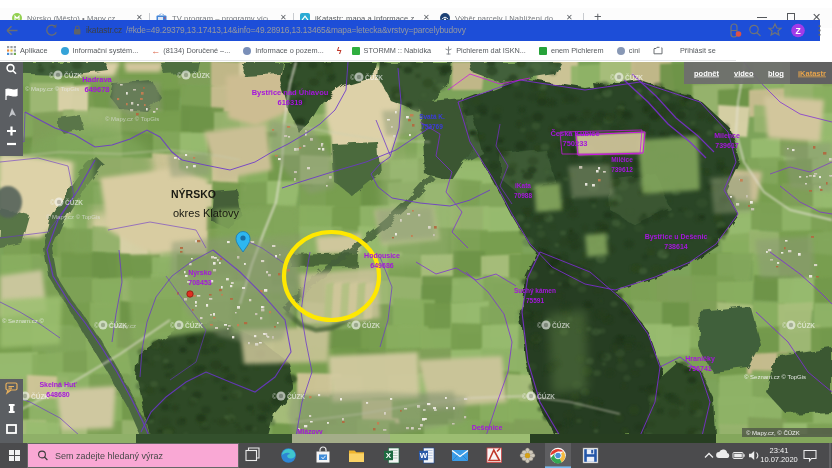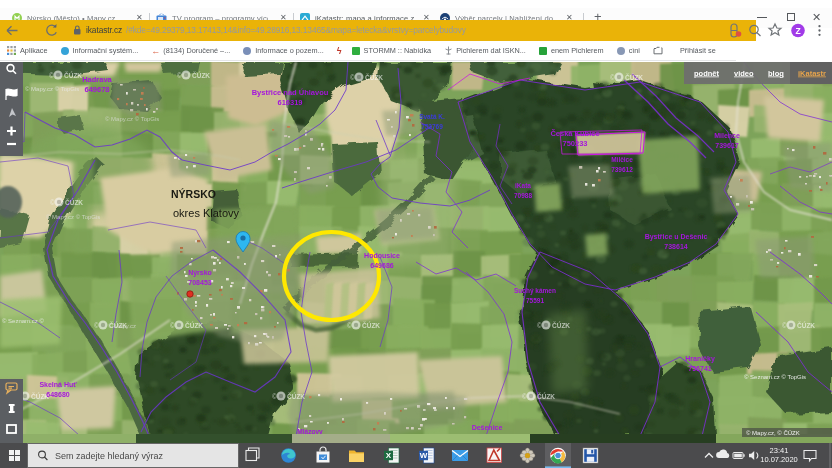--- a/index.html
+++ b/index.html
@@ -1,25 +1,25 @@
 <!DOCTYPE html>
 <html><head><meta charset="utf-8"><style>
 *{margin:0;padding:0;box-sizing:border-box}
 body{width:832px;height:468px;font-family:"Liberation Sans",sans-serif;overflow:hidden;position:relative;background:#fff}
 .abs{position:absolute}
 #tabbar{position:absolute;left:0;top:8px;width:832px;height:20px;background:#fcfcfc}
 .tab{position:absolute;top:0;height:20px;font-size:7.6px;color:#73777c;display:flex;align-items:center}
 .tab .ttl{white-space:nowrap;overflow:hidden;margin-left:5px;letter-spacing:0.1px}
 .tsep{position:absolute;top:5px;width:1px;height:10px;background:#c8cbcf}
 .tx{position:absolute;top:5px;color:#5f6368;font-size:8px}
-#toolbar{position:absolute;left:0;top:20px;width:756px;height:21px;background:#eab308}
+#toolbar{position:absolute;left:0;top:20px;width:820px;height:21px;background:#1d4ed8}
 #bookmarks{position:absolute;left:0;top:41px;width:736px;height:20px;background:#fff;border-bottom:1px solid #e4e5e7;font-size:7.3px;color:#55595e;display:flex;align-items:center}
 .bm{display:flex;align-items:center;margin-right:13px;white-space:nowrap}
 .bmi{width:8px;height:8px;border-radius:2px;margin-right:4px;flex:0 0 auto}
-#search{position:absolute;left:27px;top:443px;width:212px;height:25px;background:#e5e5e5;border:1px solid #666;display:flex;align-items:center;font-size:9px;color:#4a4a4a}
+#search{position:absolute;left:27px;top:443px;width:212px;height:25px;background:#f9a8d4;border:1px solid #666;display:flex;align-items:center;font-size:9px;color:#4a4a4a}
 </style></head><body>
 
 <div id="tabbar">
  <div class="tab" style="left:12px;width:122px">
       <svg width="10" height="10" viewBox="0 0 10 10">
         <circle cx="5" cy="5" r="5" fill="#92d050"></circle>
         <path d="M3,7 L3,3.2 L5,5.4 L7,3.2 L7,7" stroke="#fff" stroke-width="1.1" fill="none"></path>
       </svg>
       <span class="ttl" style="width:98px">Nýrsko (Město) • Mapy.cz</span>
     </div>

